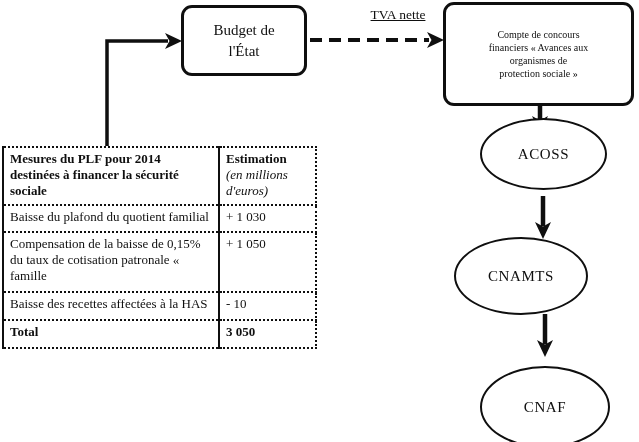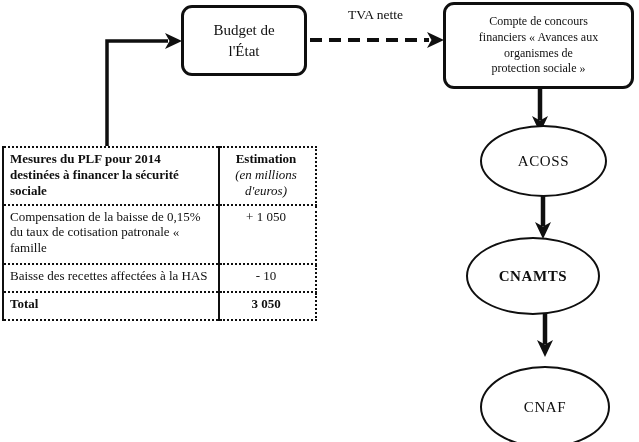--- a/index.html
+++ b/index.html
@@ -38,39 +38,41 @@
   .box-budget {
     left: 181px; top: 5px;
     width: 126px; height: 71px;
     font-weight: normal;
     font-size: 15px;
     line-height: 1.35;
     white-space: pre-line;
   }
   .box-compte {
     left: 443px; top: 2px;
-    width: 191px; height: 87px;
-    font-size: 12px;
+    width: 191px; height: 104px;
+    font-size: 10px;
     line-height: 1.32;
     white-space: pre-line;
   }
   .tva-label {
     position: absolute;
     left: 348px; top: 7px;
     width: 100px;
+    text-align: center;
     font-size: 13.5px;
+    text-decoration: underline;
   }
   .ellipse {
     border: 2.5px solid #0f0f0f;
     border-radius: 50%;
     font-size: 15px;
     letter-spacing: 0.6px;
   }
-  .el-acoss  { left: 480px; top: 125px; width: 127px; height: 72px; }
-  .el-cnamts { left: 466px; top: 237px; width: 134px; height: 78px; font-weight: bold; }
+  .el-acoss  { left: 480px; top: 118px; width: 127px; height: 72px; }
+  .el-cnamts { left: 454px; top: 237px; width: 134px; height: 78px; }
   .el-cnaf   { left: 480px; top: 366px; width: 130px; height: 82px; }
 
   table.measures {
     position: absolute;
     left: 2px; top: 146px;
     width: 313px;
     border-collapse: collapse;
     table-layout: fixed;
   }
   table.measures td {
@@ -82,21 +84,21 @@
   }
   table.measures tr:first-child td {
     border-top: 2px dotted #0f0f0f;
   }
   table.measures td.c-label {
     border-left: 2.5px solid #0f0f0f;
     border-right: 2.5px solid #0f0f0f;
   }
   table.measures td.c-value {
     border-right: 2px dotted #0f0f0f;
-    text-align: center;
+    text-align: left;
     padding-right: 9px;
     white-space: nowrap;
   }
   table.measures tr.header-row td { padding-bottom: 5px; }
   .th-measures { font-weight: bold; }
   .th-est-title { font-weight: bold; display: block; }
   .th-est-unit { font-style: italic; display: block; }
   tr.total-row td { font-weight: bold; }
 </style>
 </head>
@@ -156,20 +158,24 @@
       <tr class="header-row">
         <td class="c-label">
           <span class="th-measures">Mesures du PLF pour 2014 destinées à financer la sécurité sociale</span>
         </td>
         <td class="c-value">
           <span class="th-est-title">Estimation</span>
           <span class="th-est-unit" style="white-space:normal">(en millions d'euros)</span>
         </td>
       </tr>
       <tr>
+        <td class="c-label">Baisse du plafond du quotient familial</td>
+        <td class="c-value">+ 1 030</td>
+      </tr>
+      <tr>
         <td class="c-label">Compensation de la baisse de 0,15% du taux de cotisation patronale « famille</td>
         <td class="c-value">+ 1 050</td>
       </tr>
       <tr>
         <td class="c-label">Baisse des recettes affectées à la HAS</td>
         <td class="c-value">- 10</td>
       </tr>
       <tr class="total-row">
         <td class="c-label">Total</td>
         <td class="c-value">3 050</td>

